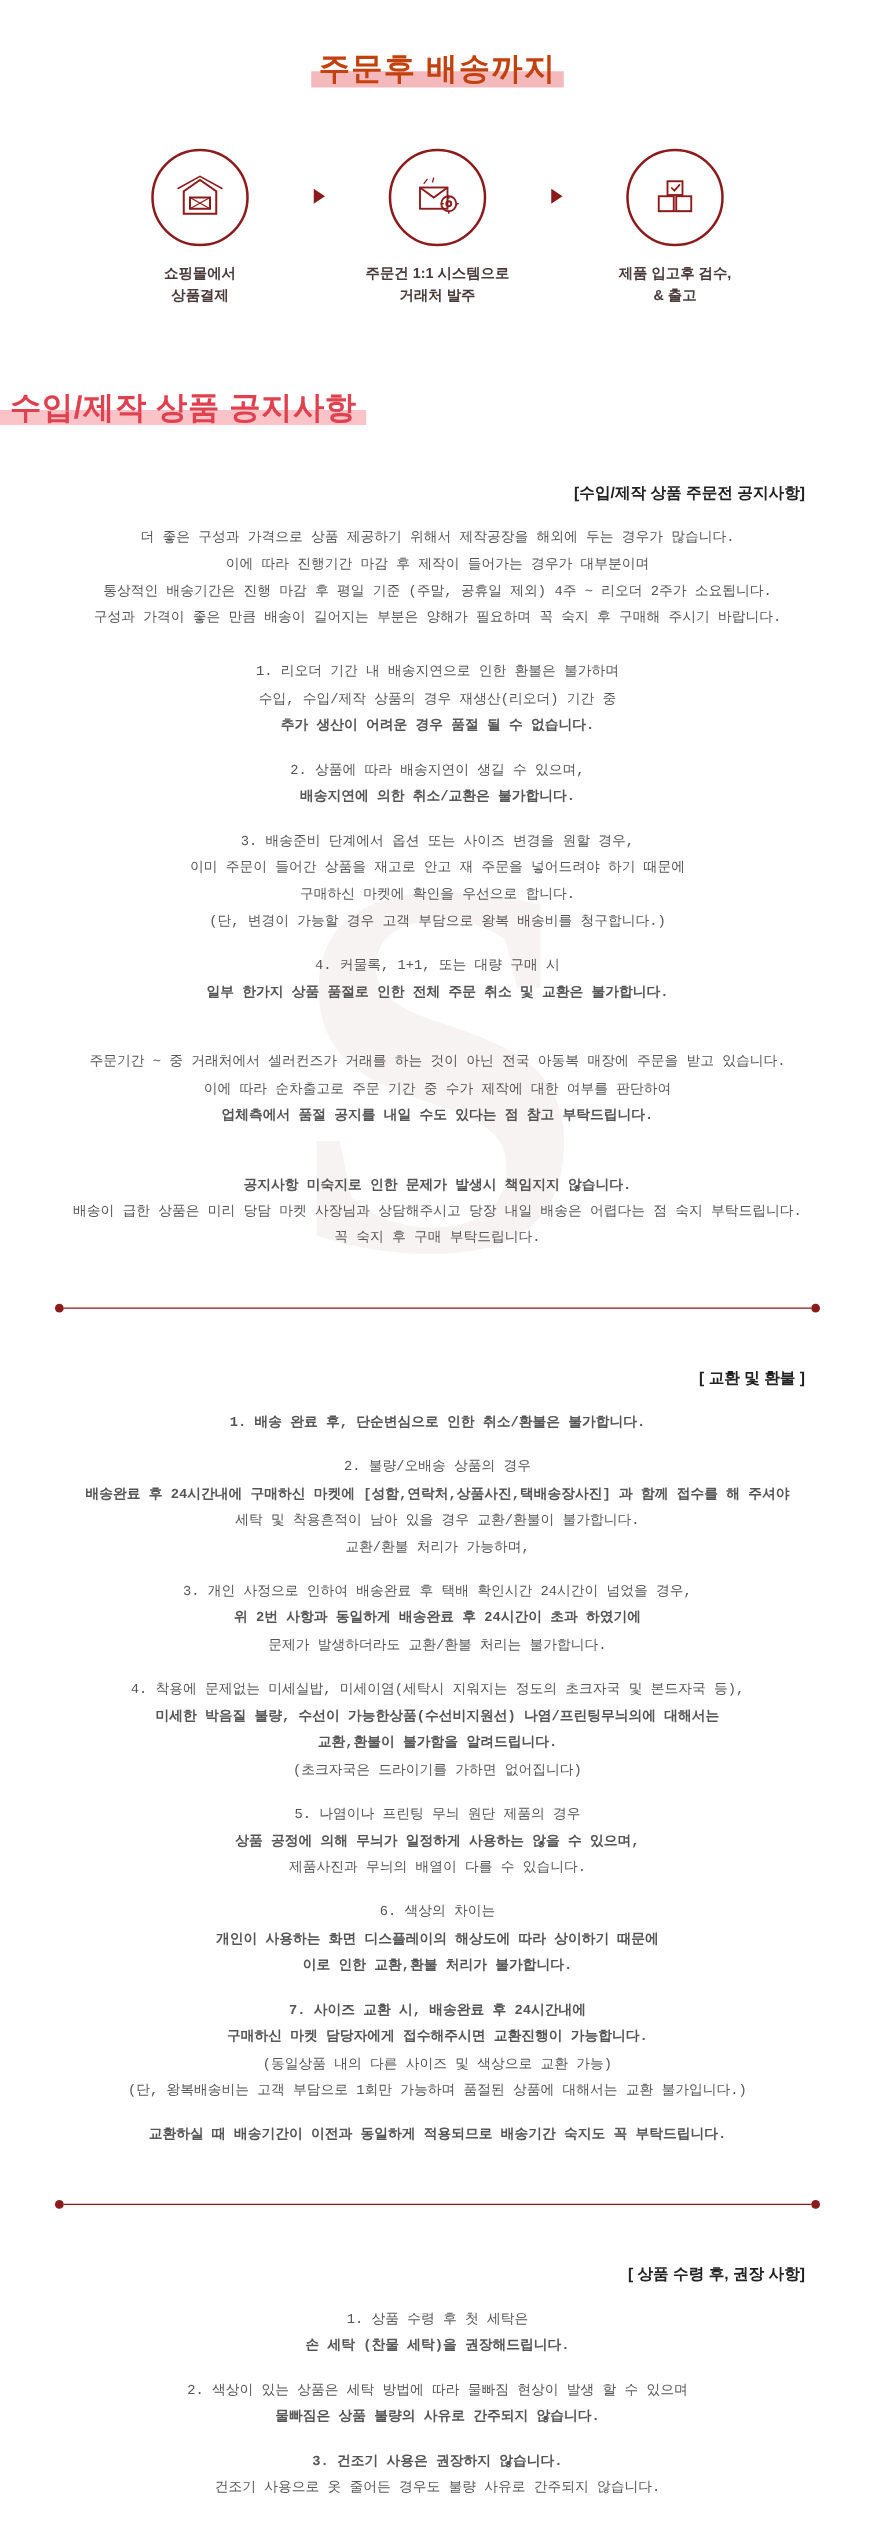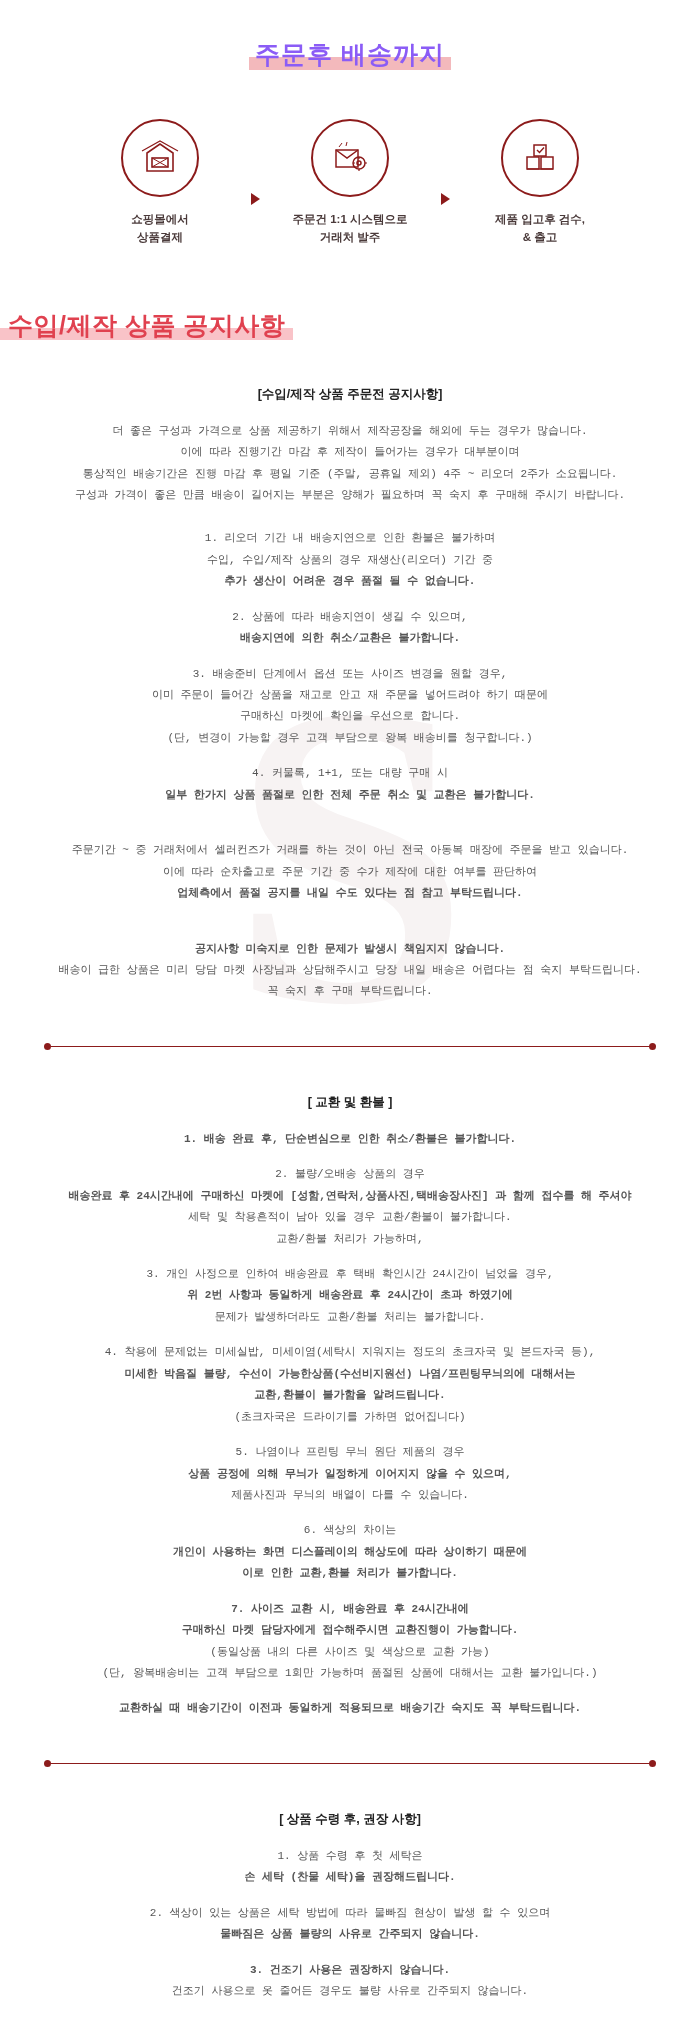--- a/index.html
+++ b/index.html
@@ -42,40 +42,40 @@
   
   .banner-wrap {
     text-align: center;
     padding-top: 38px;
   }
   .banner-title {
     display: inline-block;
     position: relative;
     font-size: 25px;
     font-weight: 700;
-    color: #8b5cf6;
+    color: #c2410c;
     letter-spacing: 1px;
     padding: 0 6px;
   }
   .banner-title .hl {
     position: absolute;
     left: 0;
     right: 0;
     bottom: 1px;
     height: 13px;
     background: #f3b9bc;
     z-index: -1;
   }
 
   
   .steps {
     margin-top: 48px;
     display: flex;
     justify-content: center;
-    align-items: center;
+    align-items: flex-start;
     gap: 0;
   }
   .step {
     width: 150px;
     text-align: center;
   }
   .step-circle {
     width: 74px;
     height: 74px;
     margin: 0 auto;
@@ -138,20 +138,21 @@
   .block {
     text-align: center;
     padding: 0 56px;
   }
   .block-title {
     font-size: 12.5px;
     font-weight: 700;
     color: #222222;
     margin-top: 44px;
     margin-bottom: 18px;
+    text-align: right;
   }
   p.l {
     margin: 0;
     font-size: 11px;
     line-height: 1.95;
     color: #555555;
     font-family: Liberation Mono, monospace;
   }
   .gap-sm { height: 14px; }
   .gap-md { height: 22px; }
@@ -329,21 +330,21 @@
       <div class="gap-sm"></div>
 
       <p class="l">4. 착용에 문제없는 미세실밥, 미세이염(세탁시 지워지는 정도의 초크자국 및 본드자국 등),</p>
       <p class="l red">미세한 박음질 불량, 수선이 가능한상품(수선비지원선) 나염/프린팅무늬의에 대해서는</p>
       <p class="l red">교환,환불이 불가함을 알려드립니다.</p>
       <p class="l">(초크자국은 드라이기를 가하면 없어집니다)</p>
 
       <div class="gap-sm"></div>
 
       <p class="l">5. 나염이나 프린팅 무늬 원단 제품의 경우 </p>
-      <p class="l red">상품 공정에 의해 무늬가 일정하게 이어지지 않을 수 있으며,</p>
+      <p class="l red">상품 공정에 의해 무늬가 일정하게 사용하는 않을 수 있으며,</p>
       <p class="l">제품사진과 무늬의 배열이 다를 수 있습니다.</p>
 
       <div class="gap-sm"></div>
 
       <p class="l">6. 색상의 차이는 </p>
       <p class="l red">개인이 사용하는 화면 디스플레이의 해상도에 따라 상이하기 때문에</p>
       <p class="l red">이로 인한 교환,환불 처리가 불가합니다.</p>
 
       <div class="gap-sm"></div>
 

